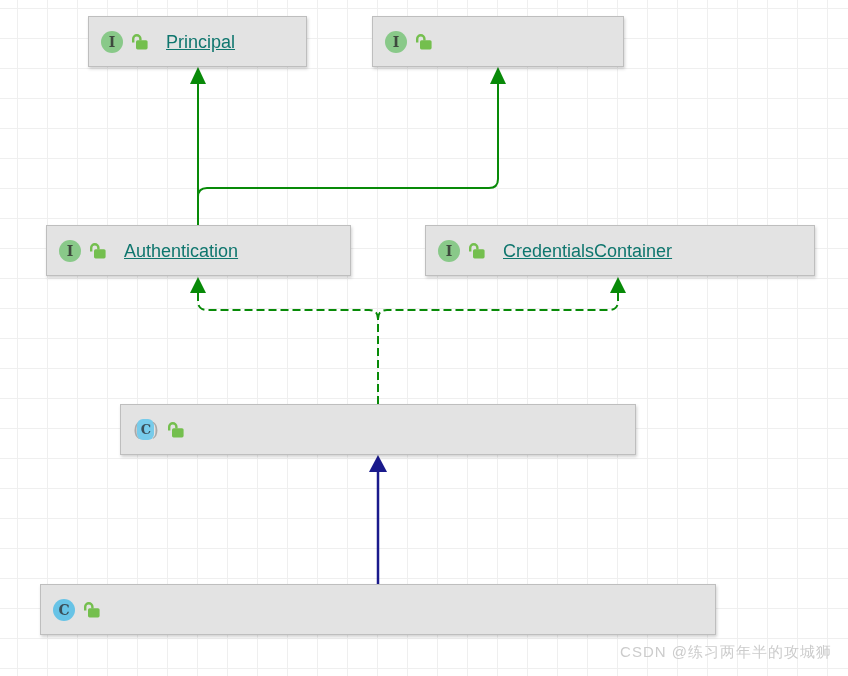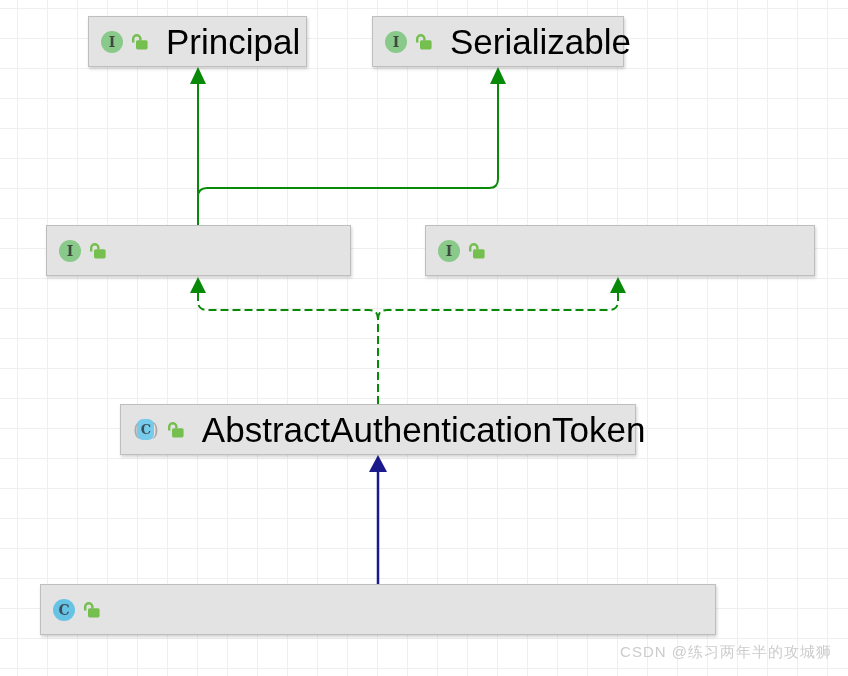--- a/index.html
+++ b/index.html
@@ -29,25 +29,26 @@
     box-sizing: border-box;
     display: flex;
     align-items: center;
     background: #e3e3e3;
     border: 1px solid #bebebe;
     box-shadow: 1px 2px 3px rgba(0,0,0,0.18);
     padding: 0 12px;
     cursor: default;
   }
   .node .label {
-    font-size: 35px;
-    color: #000000;
+    font-size: 18px;
+    color: #0f766e;
     margin-left: 17px;
     white-space: nowrap;
     line-height: 1;
+    text-decoration: underline;
   }
   .ic-circle {
     display: inline-flex;
     align-items: center;
     justify-content: center;
     width: 22px; height: 22px;
     border-radius: 50%;
     flex: none;
   }
   .ic-circle .glyph {
@@ -138,60 +139,60 @@
   <div class="node" style="left:372px; top:16px; width:252px; height:51px;">
     <span class="ic-circle ic-iface">
       <span class="glyph">I</span>
     </span>
     <span class="ic-lock">
       <svg width="19" height="17" viewBox="0 0 19 17" xmlns="http://www.w3.org/2000/svg">
         <path d="M3.2 9.4 V5.8 a3.6 3.6 0 0 1 7.2 0 V7.4" fill="none" stroke="#74BF4E" stroke-width="2.4"></path>
         <rect x="6" y="7.2" width="11.6" height="9.2" rx="1.6" fill="#74BF4E"></rect>
       </svg>
     </span>
-    <span class="label">Serializable</span>
   </div>
 
   <div class="node" style="left:46px; top:225px; width:305px; height:51px;">
     <span class="ic-circle ic-iface">
       <span class="glyph">I</span>
     </span>
     <span class="ic-lock">
       <svg width="19" height="17" viewBox="0 0 19 17" xmlns="http://www.w3.org/2000/svg">
         <path d="M3.2 9.4 V5.8 a3.6 3.6 0 0 1 7.2 0 V7.4" fill="none" stroke="#74BF4E" stroke-width="2.4"></path>
         <rect x="6" y="7.2" width="11.6" height="9.2" rx="1.6" fill="#74BF4E"></rect>
       </svg>
     </span>
+    <span class="label">Authentication</span>
   </div>
 
   <div class="node" style="left:425px; top:225px; width:390px; height:51px;">
     <span class="ic-circle ic-iface">
       <span class="glyph">I</span>
     </span>
     <span class="ic-lock">
       <svg width="19" height="17" viewBox="0 0 19 17" xmlns="http://www.w3.org/2000/svg">
         <path d="M3.2 9.4 V5.8 a3.6 3.6 0 0 1 7.2 0 V7.4" fill="none" stroke="#74BF4E" stroke-width="2.4"></path>
         <rect x="6" y="7.2" width="11.6" height="9.2" rx="1.6" fill="#74BF4E"></rect>
       </svg>
     </span>
+    <span class="label">CredentialsContainer</span>
   </div>
 
   <div class="node" style="left:120px; top:404px; width:516px; height:51px;">
     <span class="ic-abstract">
       <span class="pill">
         <span class="glyph">C</span>
       </span>
     </span>
     <span class="ic-lock">
       <svg width="19" height="17" viewBox="0 0 19 17" xmlns="http://www.w3.org/2000/svg">
         <path d="M3.2 9.4 V5.8 a3.6 3.6 0 0 1 7.2 0 V7.4" fill="none" stroke="#74BF4E" stroke-width="2.4"></path>
         <rect x="6" y="7.2" width="11.6" height="9.2" rx="1.6" fill="#74BF4E"></rect>
       </svg>
     </span>
-    <span class="label">AbstractAuthenticationToken</span>
   </div>
 
   <div class="node" style="left:40px; top:584px; width:676px; height:51px;">
     <span class="ic-circle ic-class">
       <span class="glyph">C</span>
     </span>
     <span class="ic-lock">
       <svg width="19" height="17" viewBox="0 0 19 17" xmlns="http://www.w3.org/2000/svg">
         <path d="M3.2 9.4 V5.8 a3.6 3.6 0 0 1 7.2 0 V7.4" fill="none" stroke="#74BF4E" stroke-width="2.4"></path>
         <rect x="6" y="7.2" width="11.6" height="9.2" rx="1.6" fill="#74BF4E"></rect>

